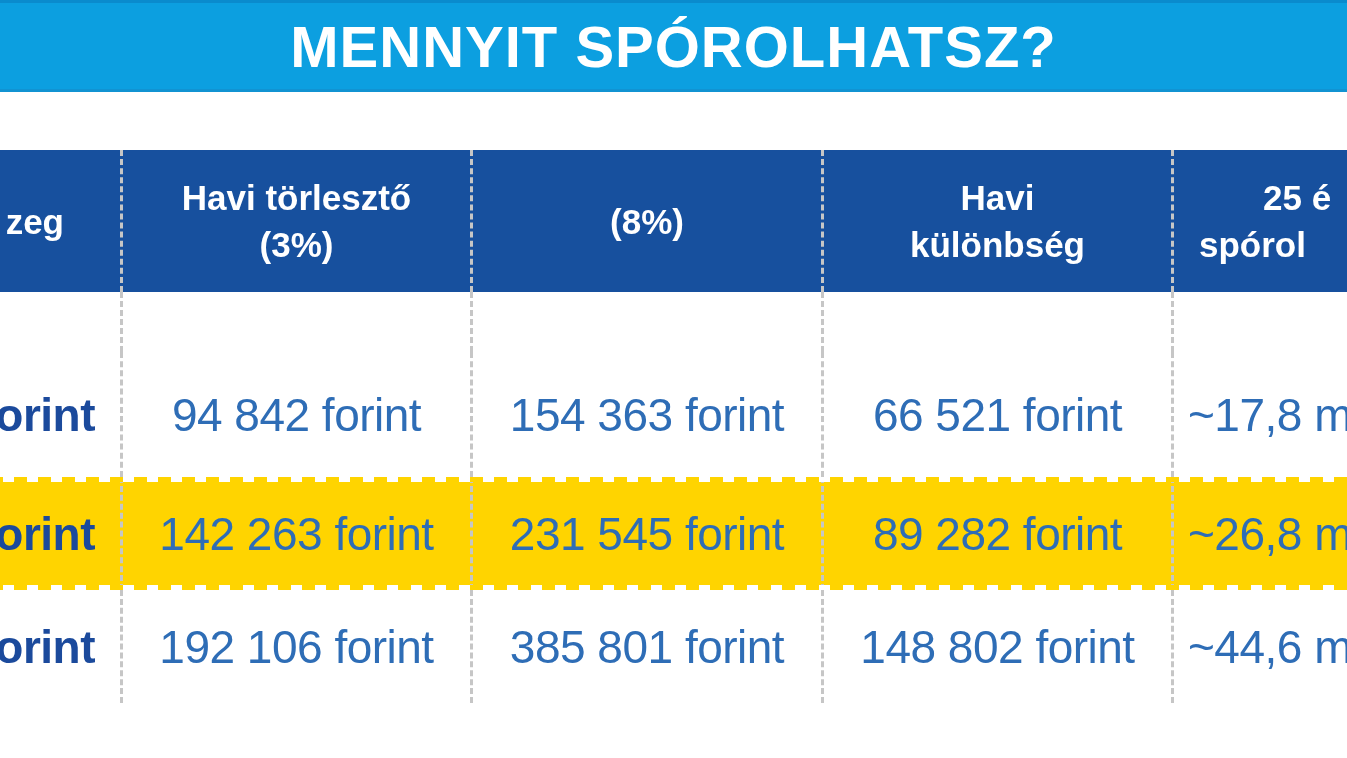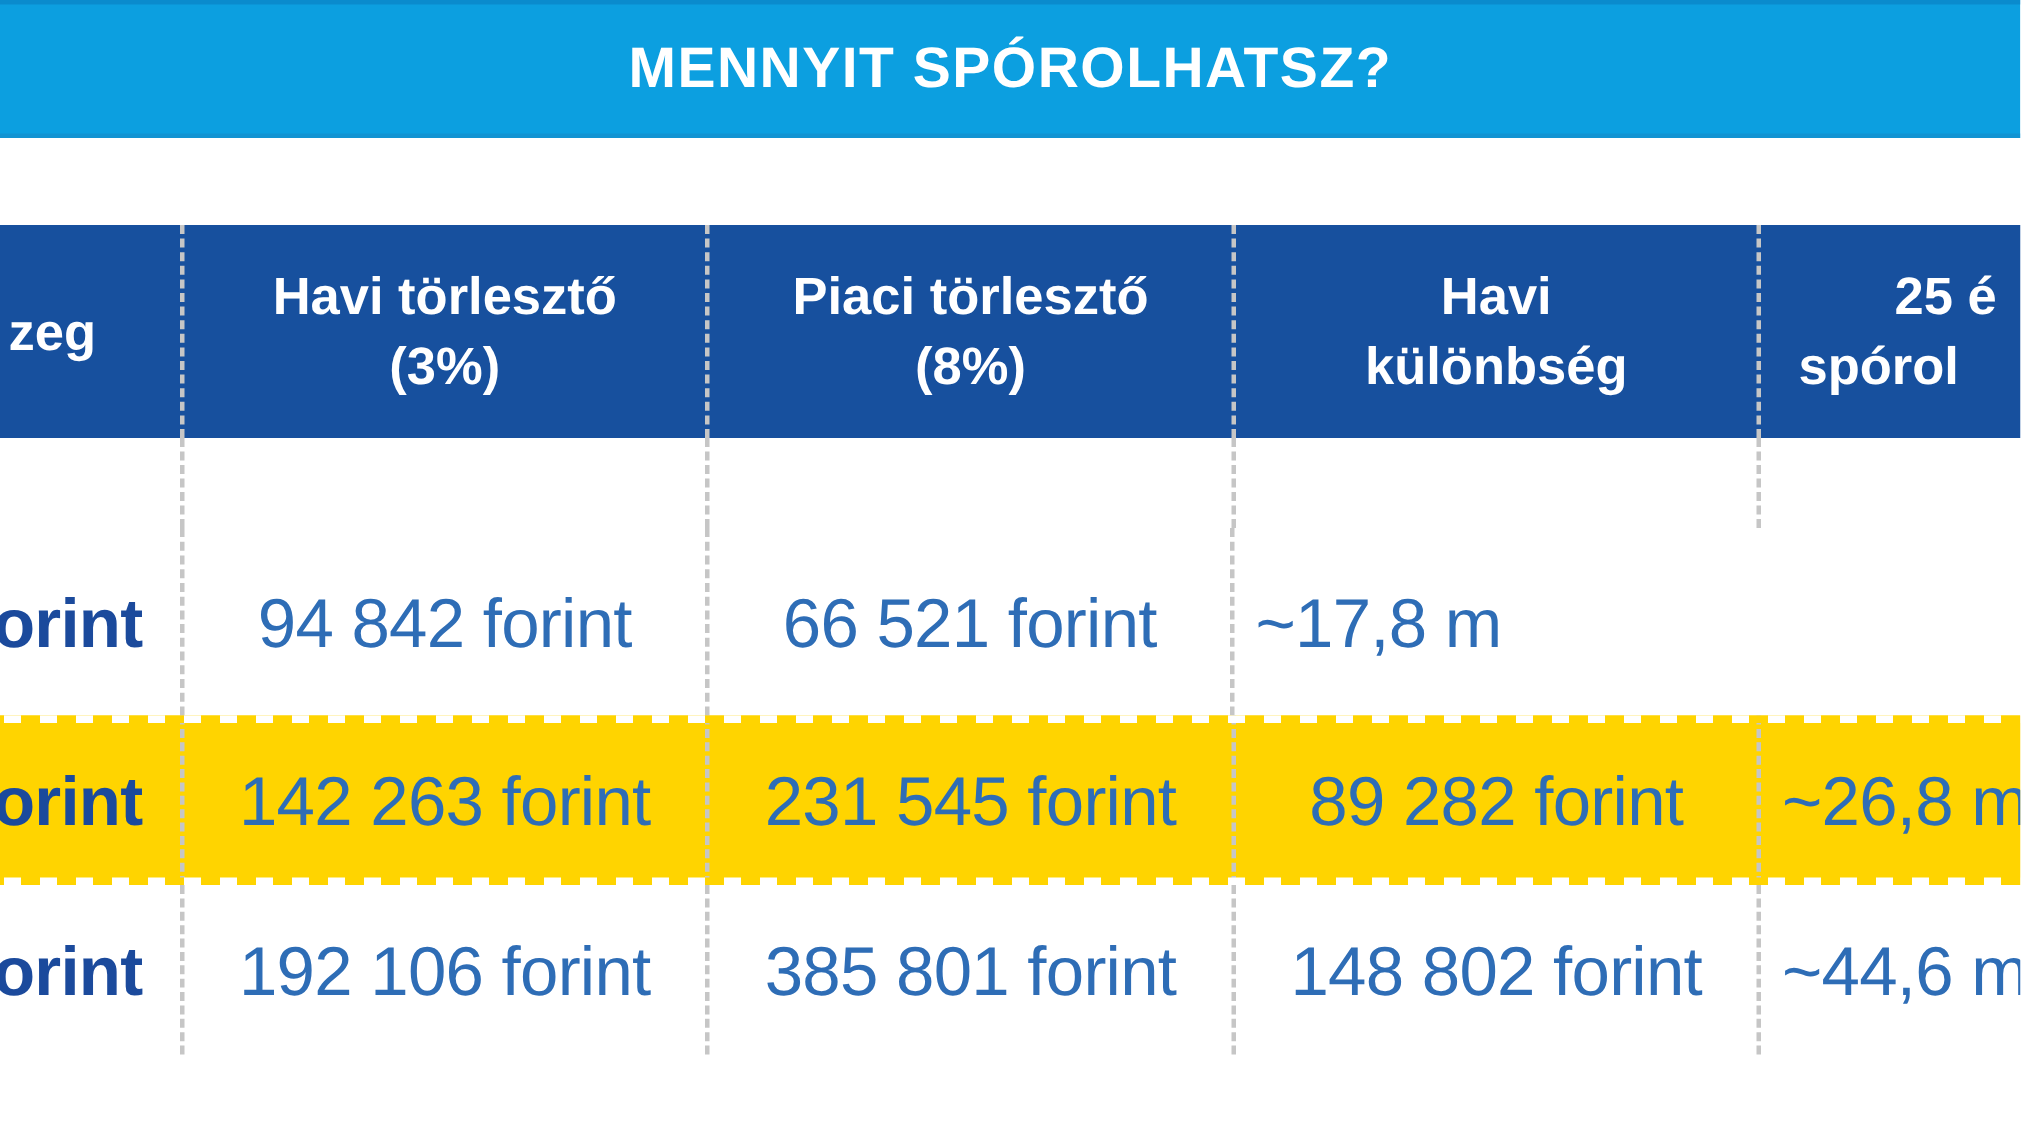--- a/index.html
+++ b/index.html
@@ -19,21 +19,21 @@
     background: #0C9FE0;
     border-top: 3px solid #0A8BCD;
     border-bottom: 3px solid #1193D2;
     display: flex;
     align-items: center;
     justify-content: center;
   }
   .banner-title {
     color: #ffffff;
     font-weight: bold;
-    font-size: 38px;
+    font-size: 58px;
     letter-spacing: 1px;
     white-space: nowrap;
   }
   
   .table-wrap {
     width: 1650px;
     margin-left: -130px;
     margin-top: 58px;
   }
   .trow { display: flex; width: 1650px; }
@@ -102,21 +102,20 @@
 
     <div class="trow thead">
       <div class="cell c1">
         <span>zeg</span>
       </div>
       <div class="cell c2">
         <span>Havi törlesztő</span>
         <span>(3%)</span>
       </div>
       <div class="cell c3">
-        <span>Piaci törlesztő</span>
         <span>(8%)</span>
       </div>
       <div class="cell c4">
         <span>Havi</span>
         <span>különbség</span>
       </div>
       <div class="cell c5">
         <span class="h-line1">25 é</span>
         <span class="h-line2">spórol</span>
       </div>
@@ -126,20 +125,21 @@
       <div class="cell c1"></div>
       <div class="cell c2"></div>
       <div class="cell c3"></div>
       <div class="cell c4"></div>
       <div class="cell c5"></div>
     </div>
 
     <div class="trow data row-a">
       <div class="cell c1">orint</div>
       <div class="cell c2">94 842 forint</div>
+      <div class="cell c3">154 363 forint</div>
       <div class="cell c4">66 521 forint</div>
       <div class="cell c5">~17,8 m</div>
     </div>
 
     <div class="trow data row-b highlight">
       <div class="cell c1">orint</div>
       <div class="cell c2">142 263 forint</div>
       <div class="cell c3">231 545 forint</div>
       <div class="cell c4">89 282 forint</div>
       <div class="cell c5">~26,8 m</div>

